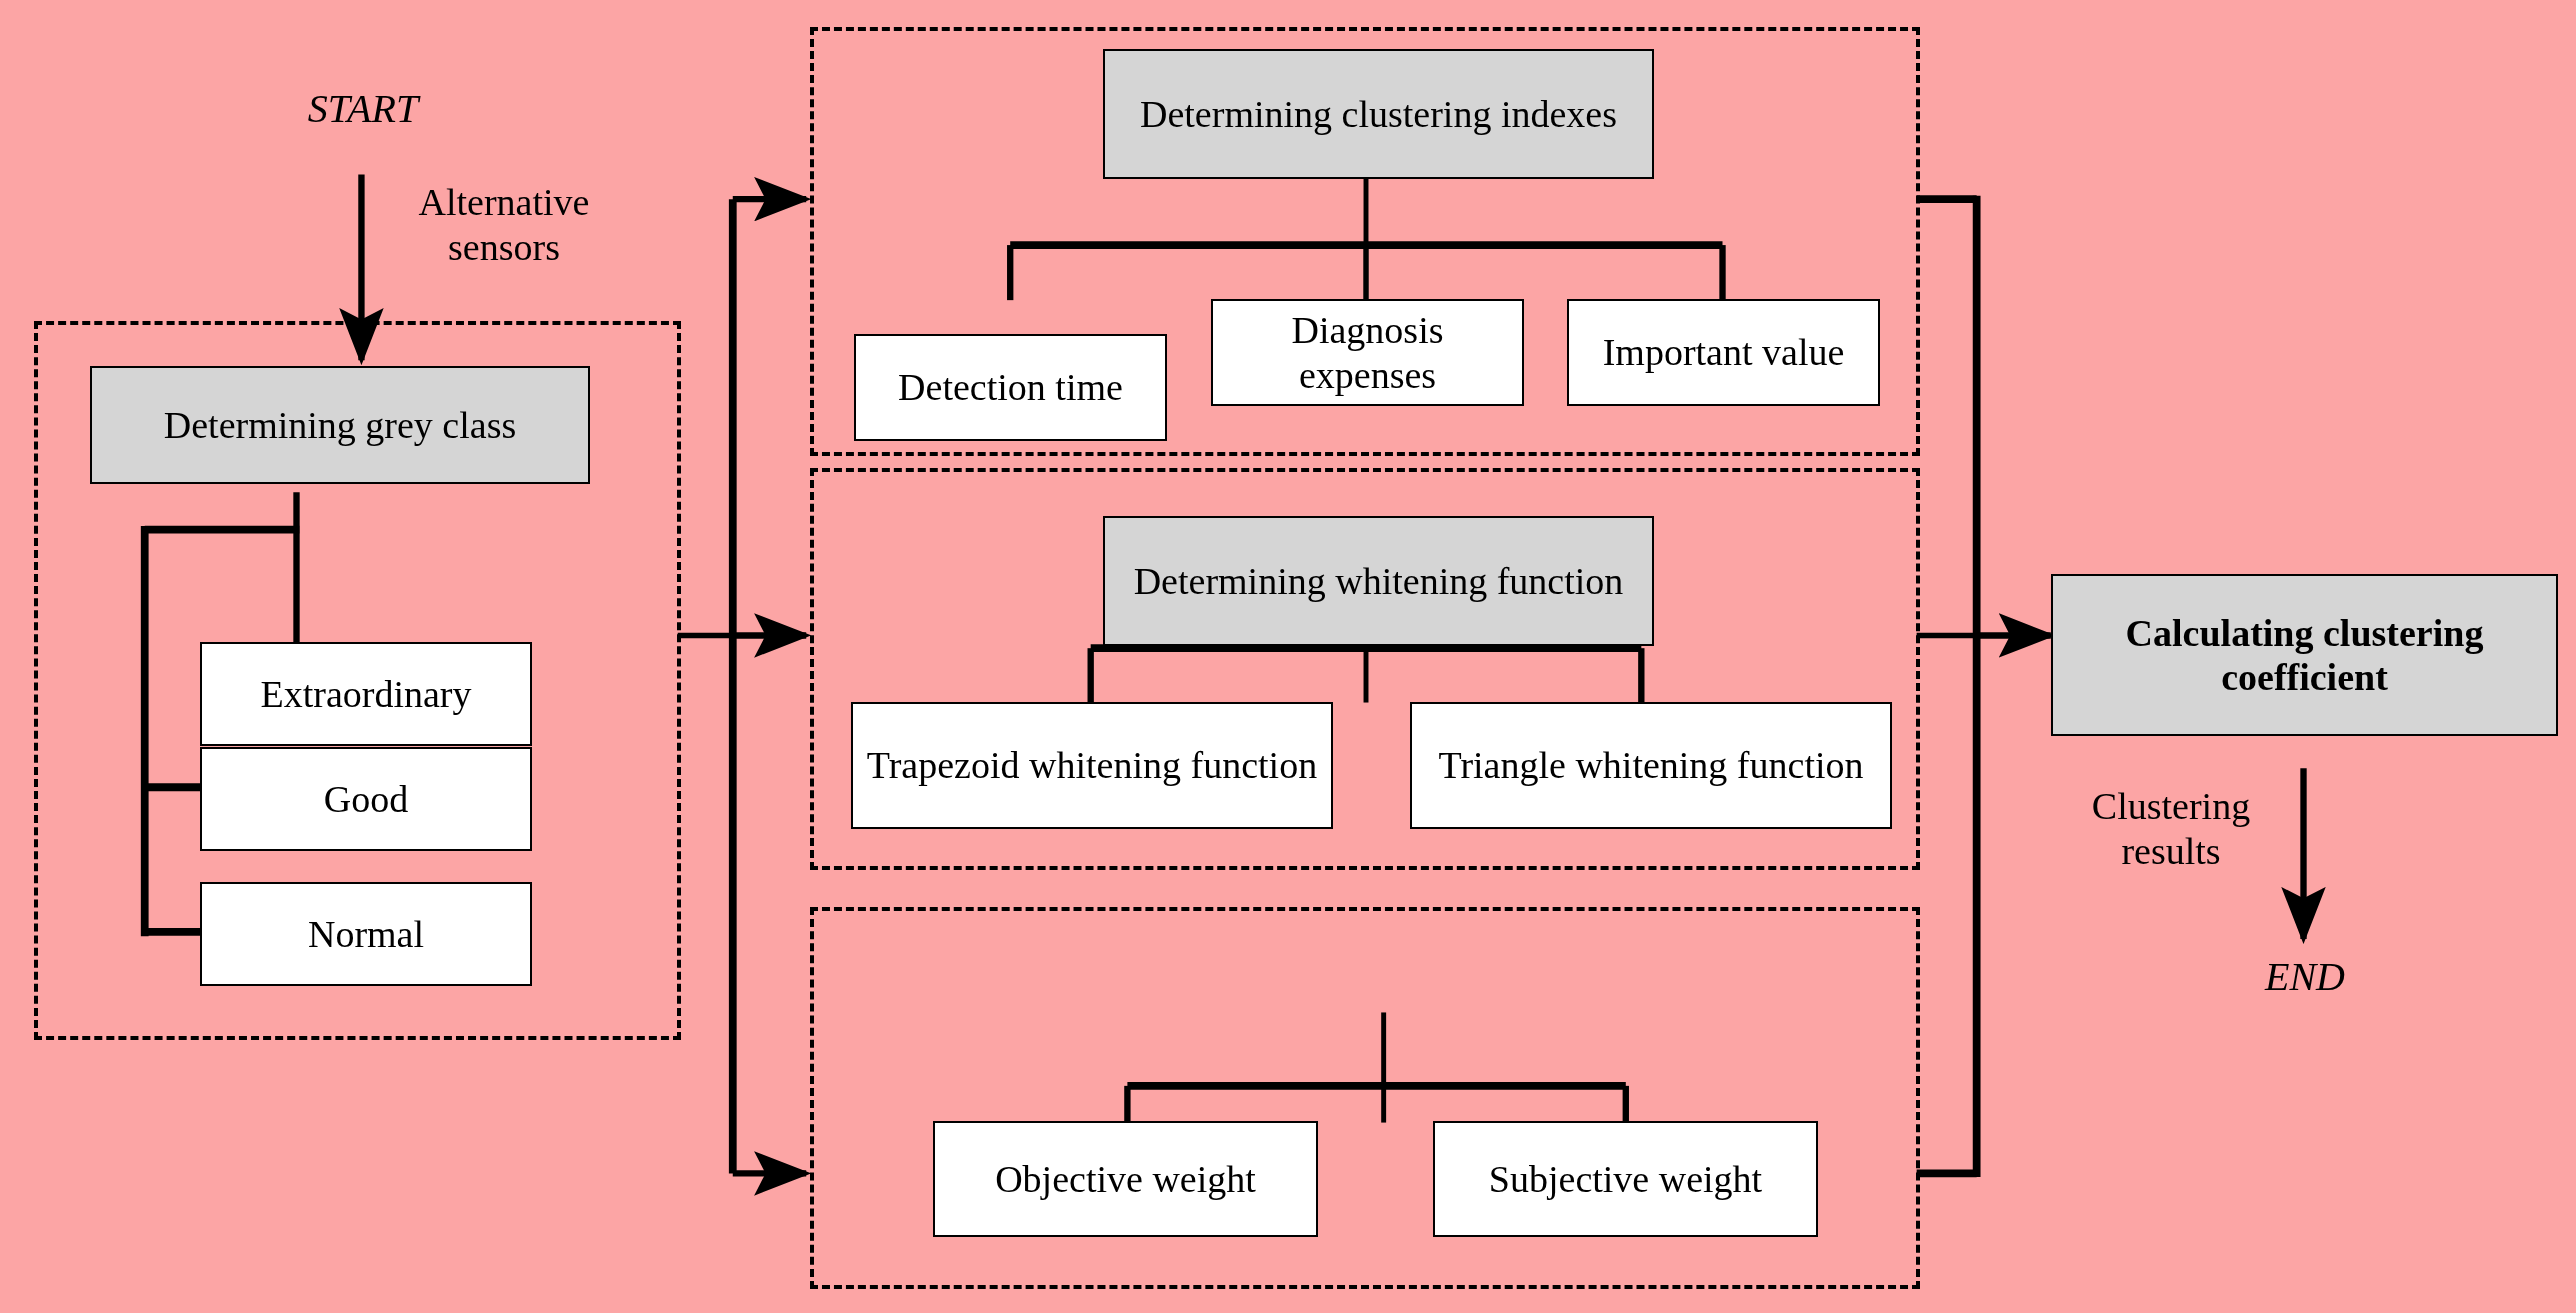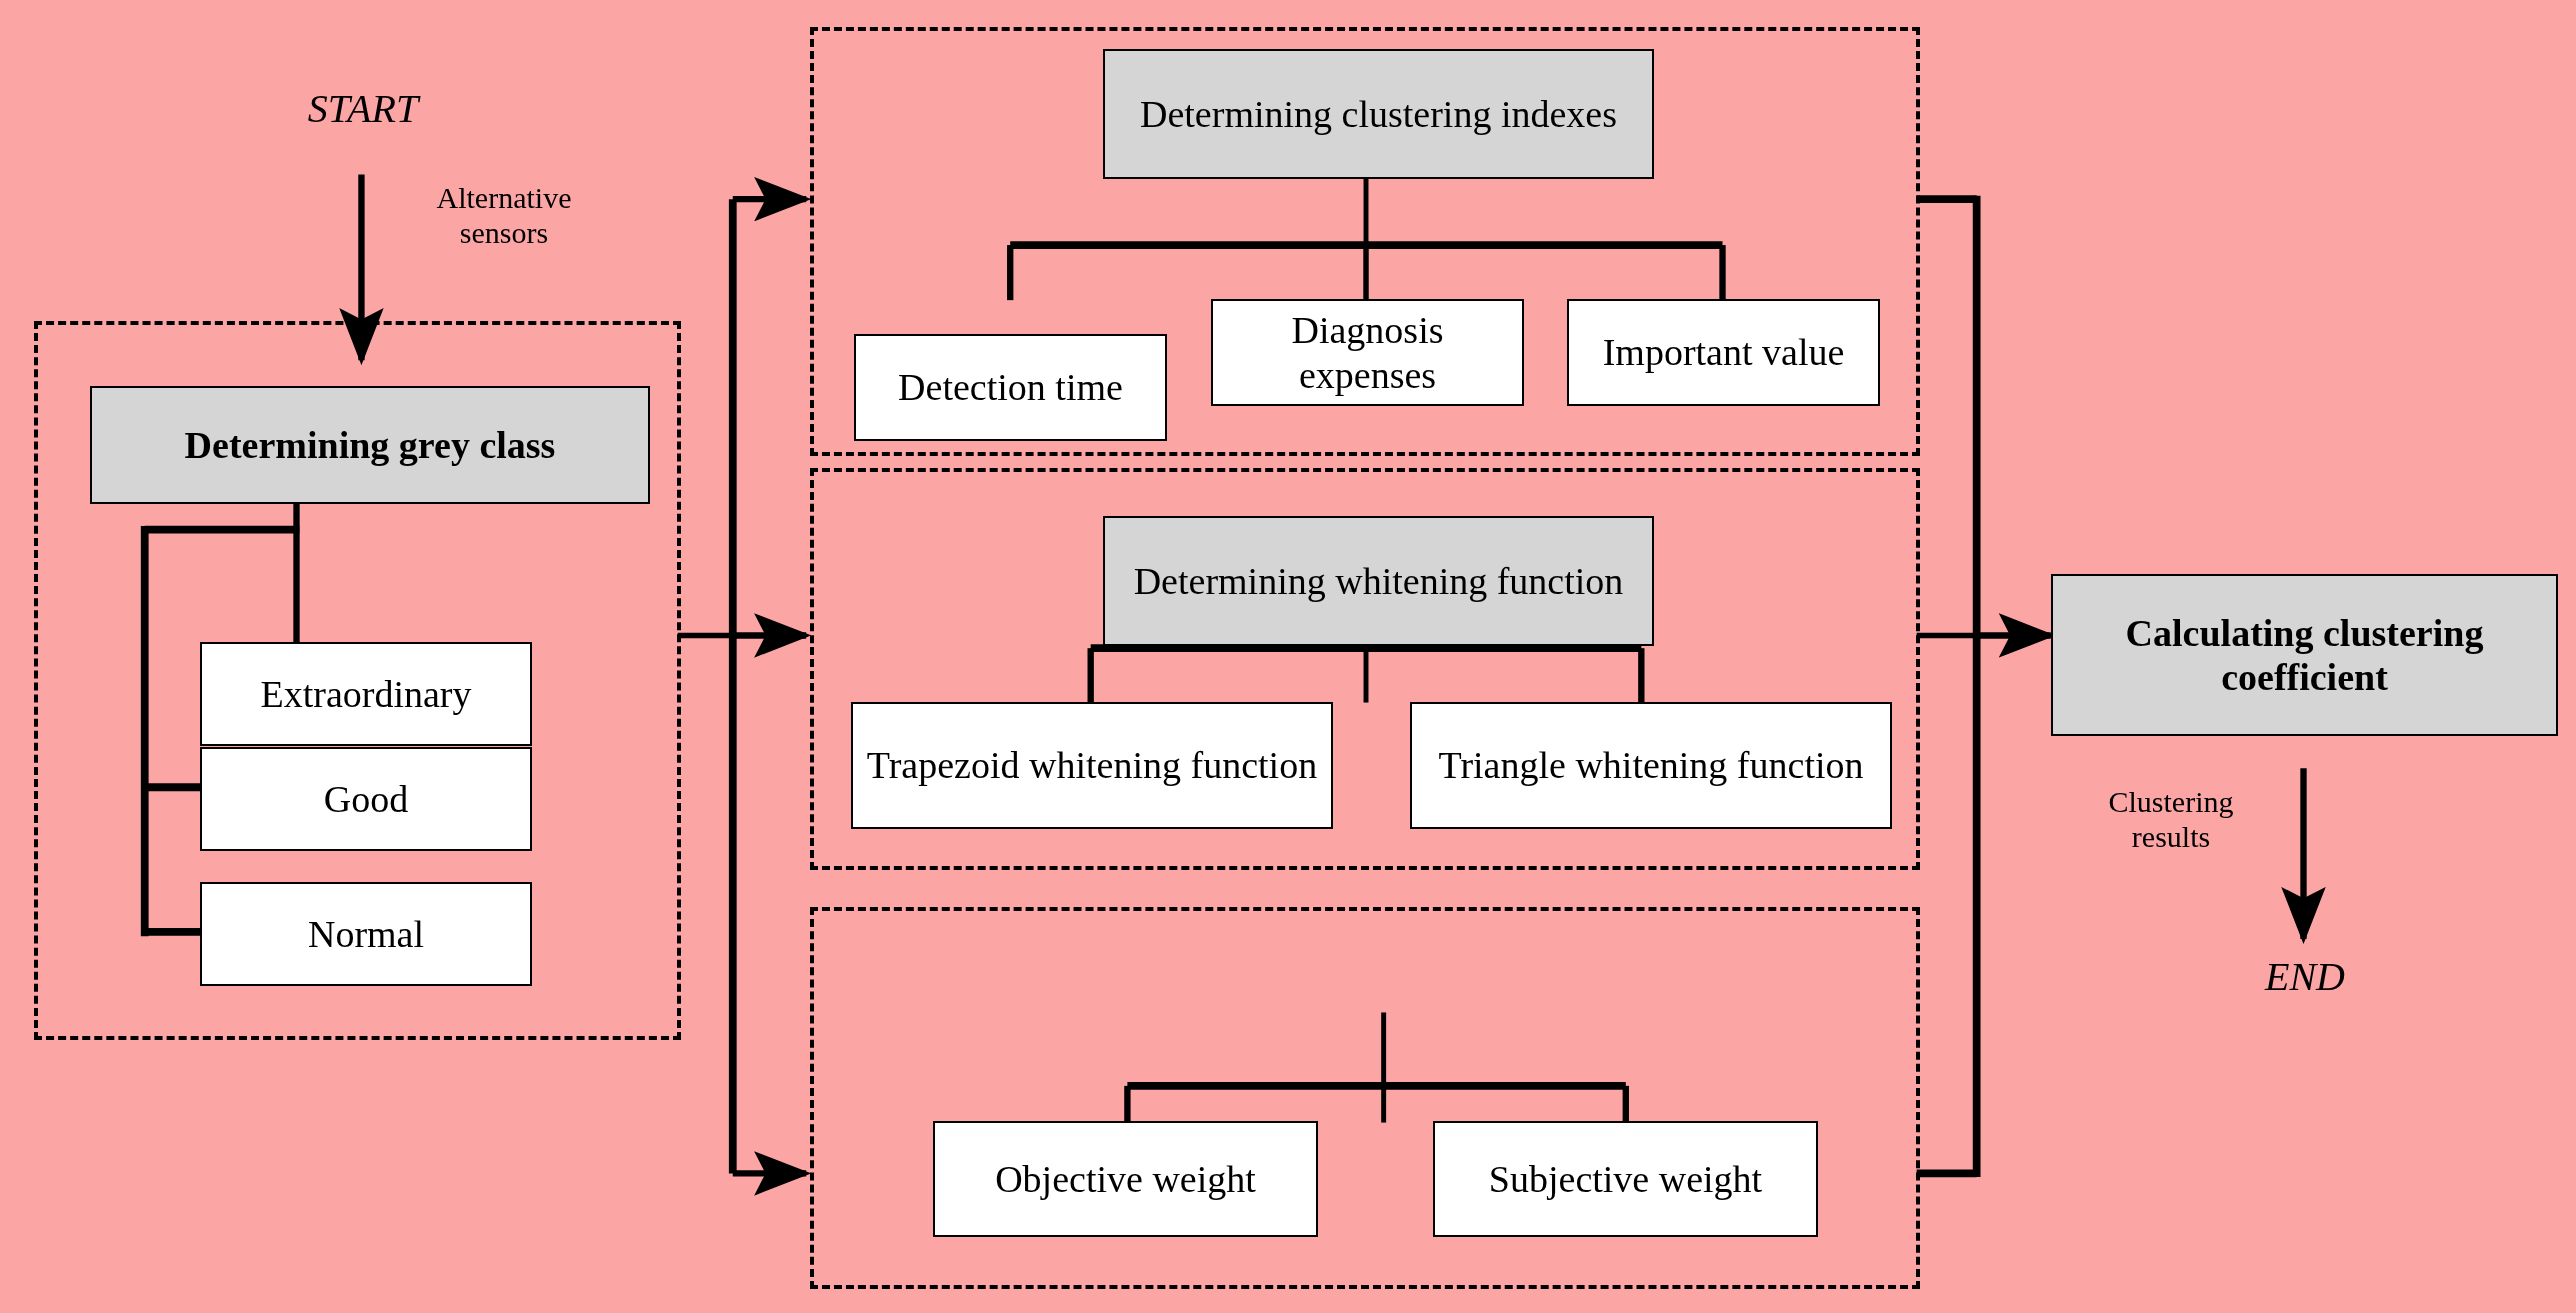--- a/index.html
+++ b/index.html
@@ -42,21 +42,21 @@
   }
   .dashed-panel {
     position: absolute;
     box-sizing: border-box;
     border: 4.2px dashed #000000;
     background: transparent;
   }
   .free-label {
     position: absolute;
     color: #000000;
-    font-size: 30px;
+    font-size: 38px;
     line-height: 1.18;
     text-align: center;
     white-space: pre-line;
   }
   .free-label.italic {
     font-style: italic;
     font-size: 40px;
   }
 </style>
 </head>
@@ -125,21 +125,21 @@
   <div class="free-label italic" style="left:282px; top:85px; width:162px;">START</div>
 
   <div class="free-label" style="left:377px; top:180px; width:254px; text-align:center;">Alternative
 sensors</div>
 
   <div class="free-label" style="left:2051px; top:784px; width:240px; text-align:center;">Clustering
 results</div>
 
   <div class="free-label italic" style="left:2231px; top:953px; width:148px;">END</div>
 
-  <div class="node grey" style="left:90px; top:386px; width:560px; height:118px;font-weight:bold;">Determining grey class</div>
+  <div class="node grey" style="left:90px; top:366px; width:500px; height:118px;">Determining grey class</div>
 
   <div class="node" style="left:200px; top:642px; width:332px; height:104px;">Extraordinary</div>
 
   <div class="node" style="left:200px; top:747px; width:332px; height:104px;">Good</div>
 
   <div class="node" style="left:200px; top:882px; width:332px; height:104px;">Normal</div>
 
   <div class="node grey" style="left:1103px; top:49px; width:551px; height:130px;">Determining clustering indexes</div>
 
   <div class="node" style="left:854px; top:299px; width:313px; height:107px;margin-top:35px;">Detection time</div>

